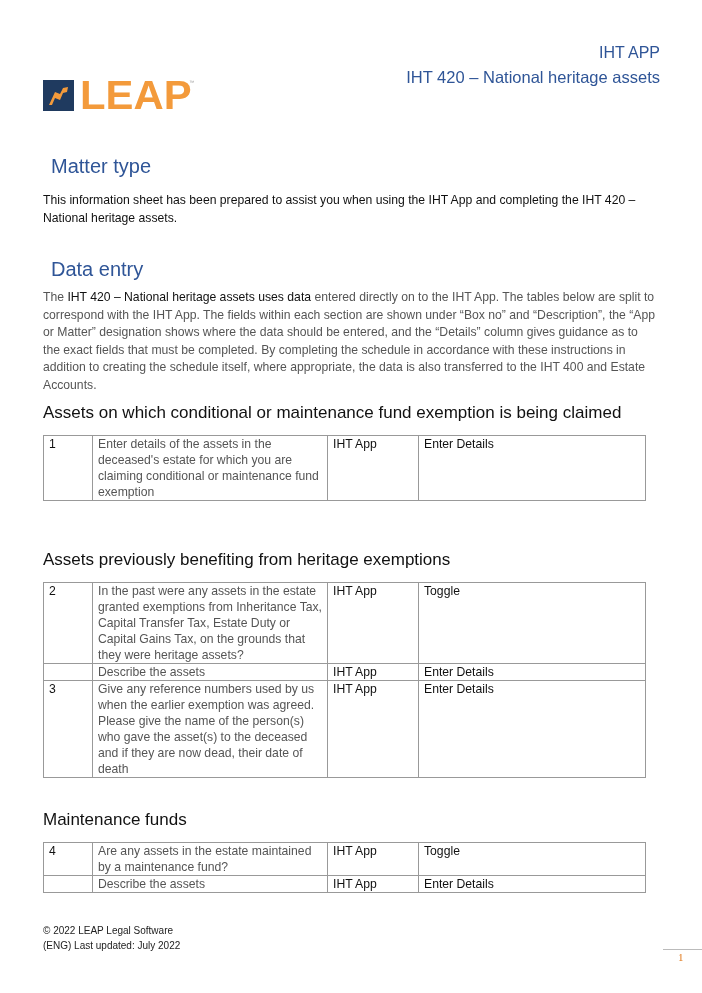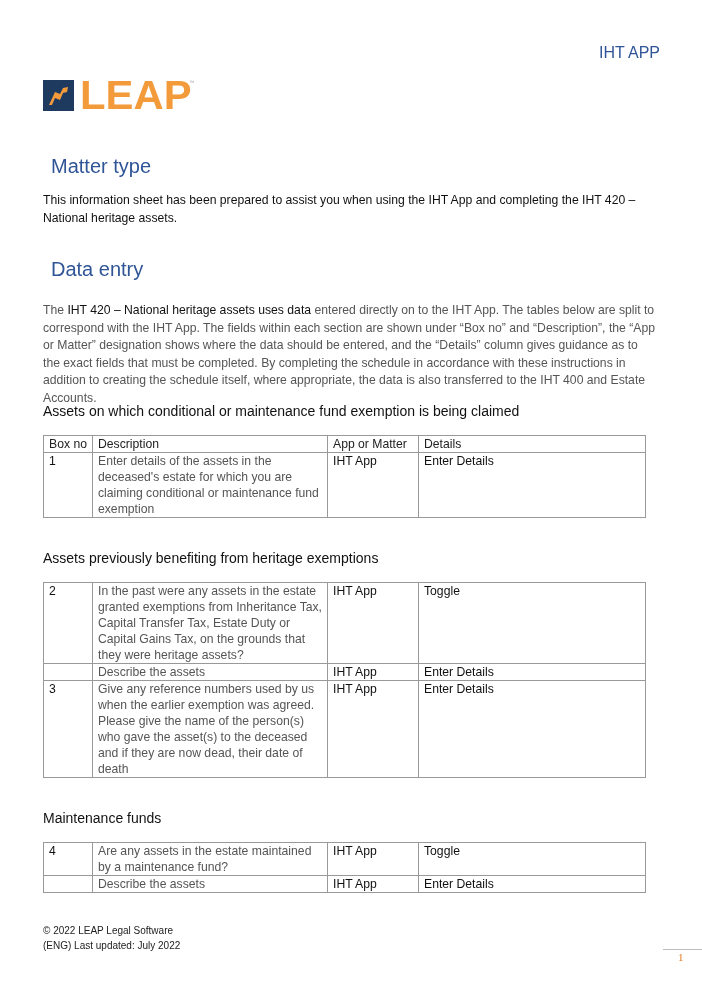--- a/index.html
+++ b/index.html
@@ -16,23 +16,23 @@
   .logo-tm { font-size: 5px; color: #999; align-self: flex-start; margin-top: 2px; }
 
   .title { right: 42px; top: 37px; text-align: right; color: #2f5597; }
   .title-main { font-size: 27px; line-height: 34px; font-weight: normal; letter-spacing: -0.2px; }
   .title-sub { font-size: 16px; line-height: 24px; margin-top: 4px; }
   .title-sub2 { font-size: 16.5px; line-height: 24px; }
 
   
   h2 { position: absolute; left: 43px; margin: 8px; font-weight: normal; font-size: 20px; color: #2f5597; }
   .para { position: absolute; left: 43px; width: 612px; font-size: 12.2px; line-height: 17.5px; margin: 0; }
-  .para.gray { color: #555; margin-top: 13px; }
+  .para.gray { color: #555; }
   .para .dark { color: #111; }
-  .label { position: absolute; left: 43px; font-size: 14px; color: #111; margin: 0; text-align: right; }
+  .label { position: absolute; left: 43px; font-size: 17px; color: #111; margin: 0; text-align: right; }
 
   
   table { position: absolute; left: 43px; width: 603px; border-collapse: collapse; font-size: 12.2px; line-height: 16px; }
   td { border: 1px solid #999; vertical-align: top; padding: 0 5px; }
   td.c1 { width: 38px; color: #111; }
   td.c2 { width: 224px; color: #555; }
   td.c3 { width: 80px; color: #111; }
   td.c4 { color: #111; }
   tr.head td { color: #222; }
 
@@ -49,37 +49,32 @@
     <svg width="31" height="31" viewBox="0 0 31 31">
       <path d="M6 25 L12 12 L17 14 L20 8 L25 7 L24 12 L20 13 L17 20 L12 18 L9 25 Z" fill="#f39a3b"></path>
     </svg>
   </div>
   <span class="logo-text">LEAP</span>
   <span class="logo-tm">™</span>
 </div>
 
 <div class="abs title">
   <div class="title-sub">IHT APP</div>
+  <div class="title-sub2">IHT 420 – National heritage assets</div>
 </div>
 
 <h2 style="top:147px;">Matter type</h2>
 <p class="para" style="top:192px; color:#111;">This information sheet has been prepared to assist you when using the IHT App and completing the IHT 420 – National heritage assets.</p>
 
 <h2 style="top:250px;">Data entry</h2>
 <p class="para gray" style="top:289px;"><span>The </span><span class="dark">IHT 420 – National heritage assets uses data</span><span> entered directly on to the IHT App.  The tables below are split to correspond with the IHT App.  The fields within each section are shown under “Box no” and “Description”, the “App or Matter” designation shows where the data should be entered, and the “Details” column gives guidance as to the exact fields that must be completed.  By completing the schedule in accordance with these instructions in addition to creating the schedule itself, where appropriate, the data is also transferred to the IHT 400 and Estate Accounts.</span></p>
 
 <p class="label" style="top:403px;">Assets on which conditional or maintenance fund exemption is being claimed</p>
 <table style="top:435px;">
   <tbody>
-      <tr class="head">
-    <td class="c1">Box no</td>
-    <td class="c2" style="color:#222;">Description</td>
-    <td class="c3">App or Matter</td>
-    <td class="c4">Details</td>
-  </tr>
   <tr>
     <td class="c1">1</td>
     <td class="c2">Enter details of the assets in the deceased's estate for which you are claiming conditional or maintenance fund exemption</td>
     <td class="c3">IHT App</td>
     <td class="c4">Enter Details</td>
   </tr>
 </tbody>
   </table>
 
 <p class="label" style="top:550px;">Assets previously benefiting from heritage exemptions</p>

